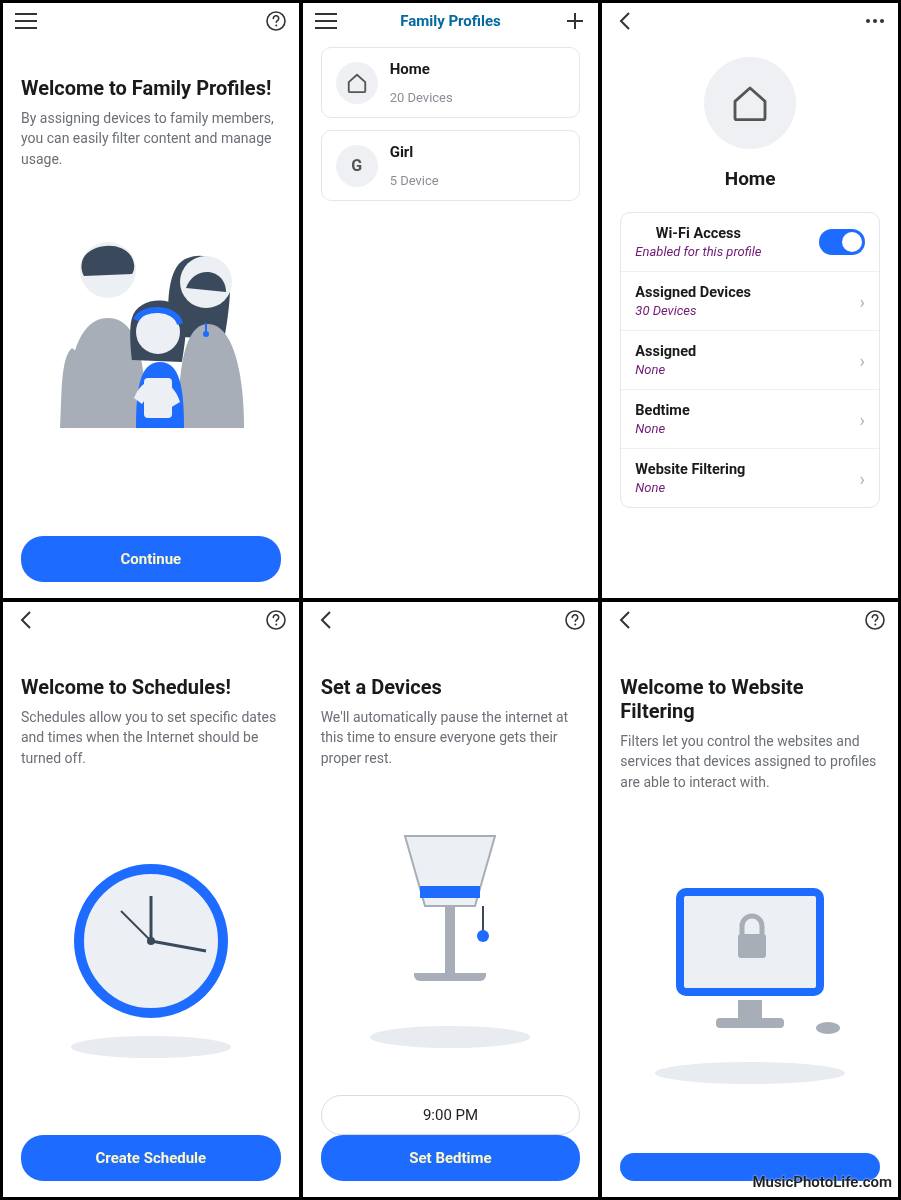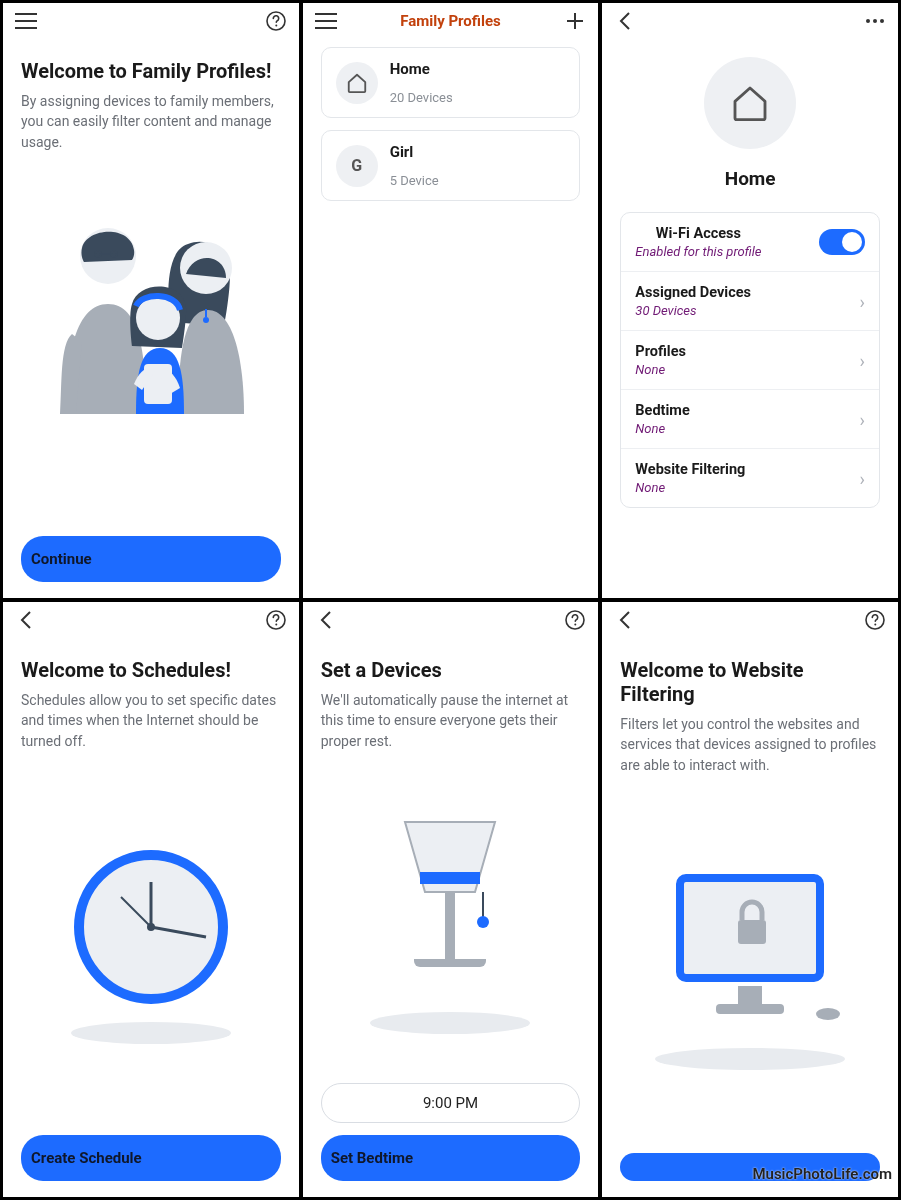--- a/index.html
+++ b/index.html
@@ -32,56 +32,56 @@
     width: 30px;
     display:flex;
     align-items:center;
     justify-content:center;
   }
   .topbar .center {
     flex: 1;
     text-align: center;
     font-weight: 700;
     font-size: 15px;
-    color: #c2410c;
+    color: #0369a1;
   }
   .content {
     flex: 1;
     padding: 12px 18px 16px 18px;
     display: flex;
     flex-direction: column;
   }
   .title {
     font-size: 20px;
     font-weight: 700;
     color: #1a1a1a;
-    margin-top: 8px;
+    margin-top: 25px;
     margin-bottom: 8px;
   }
   .subtitle {
     font-size: 14px;
     color: #6b6f76;
     line-height: 1.45;
     margin-bottom: 12px;
   }
   .illus {
     flex: 1;
     display: flex;
     align-items: center;
     justify-content: center;
   }
   .primary-btn {
     background: #1d6bff;
-    color: #0f172a;
+    color: #fef9c3;
     font-weight: 700;
     font-size: 15px;
-    text-align: left;
+    text-align: center;
     border-radius: 22px;
     padding: 14px 10px;
-    margin-top: 12px;
+    margin-top: 0;
     cursor: pointer;
   }
   .time-field {
     border: 1px solid #d9dde3;
     border-radius: 22px;
     padding: 10px 10px;
     text-align: center;
     font-size: 15px;
     color: #222;
     margin-top: 10px;
@@ -130,21 +130,21 @@
   .rtxt .rsub { font-size:13px; color:#701a75; margin-top:2px;font-style:italic;}
   .chev { color:#b0b4bb; font-size:18px; }
   .toggle {
     width:46px; height:26px; border-radius:13px; background:#1d6bff; position:relative;
   }
   .toggle::after{
     content:""; position:absolute; width:20px; height:20px; border-radius:50%;
     background:#fff; top:3px; right:3px;
   }
   .watermark {
-    position:absolute; bottom:14px; right:6px; font-size:15px; font-weight:600;
+    position:absolute; bottom:6px; right:6px; font-size:15px; font-weight:600;
     color:#222; text-shadow:0 0 2px #fff;
   }
   
   .shadow-ell {
     width: 160px; height:22px; background:#e8ebef; border-radius:50%; margin:10px auto 0 auto;
   }
 </style>
 </head>
 <body>
 
@@ -274,21 +274,21 @@
       </div>
       <div class="settings-row">
         <div class="rtxt">
           <div class="rtitle">Assigned Devices</div>
           <div class="rsub">30 Devices</div>
         </div>
         <div class="chev">›</div>
       </div>
       <div class="settings-row">
         <div class="rtxt">
-          <div class="rtitle">Profiles</div>
+          <div class="rtitle">Assigned</div>
           <div class="rsub">None</div>
         </div>
         <div class="chev">›</div>
       </div>
       <div class="settings-row">
         <div class="rtxt">
           <div class="rtitle">Bedtime</div>
           <div class="rsub">None</div>
         </div>
         <div class="chev">›</div>

